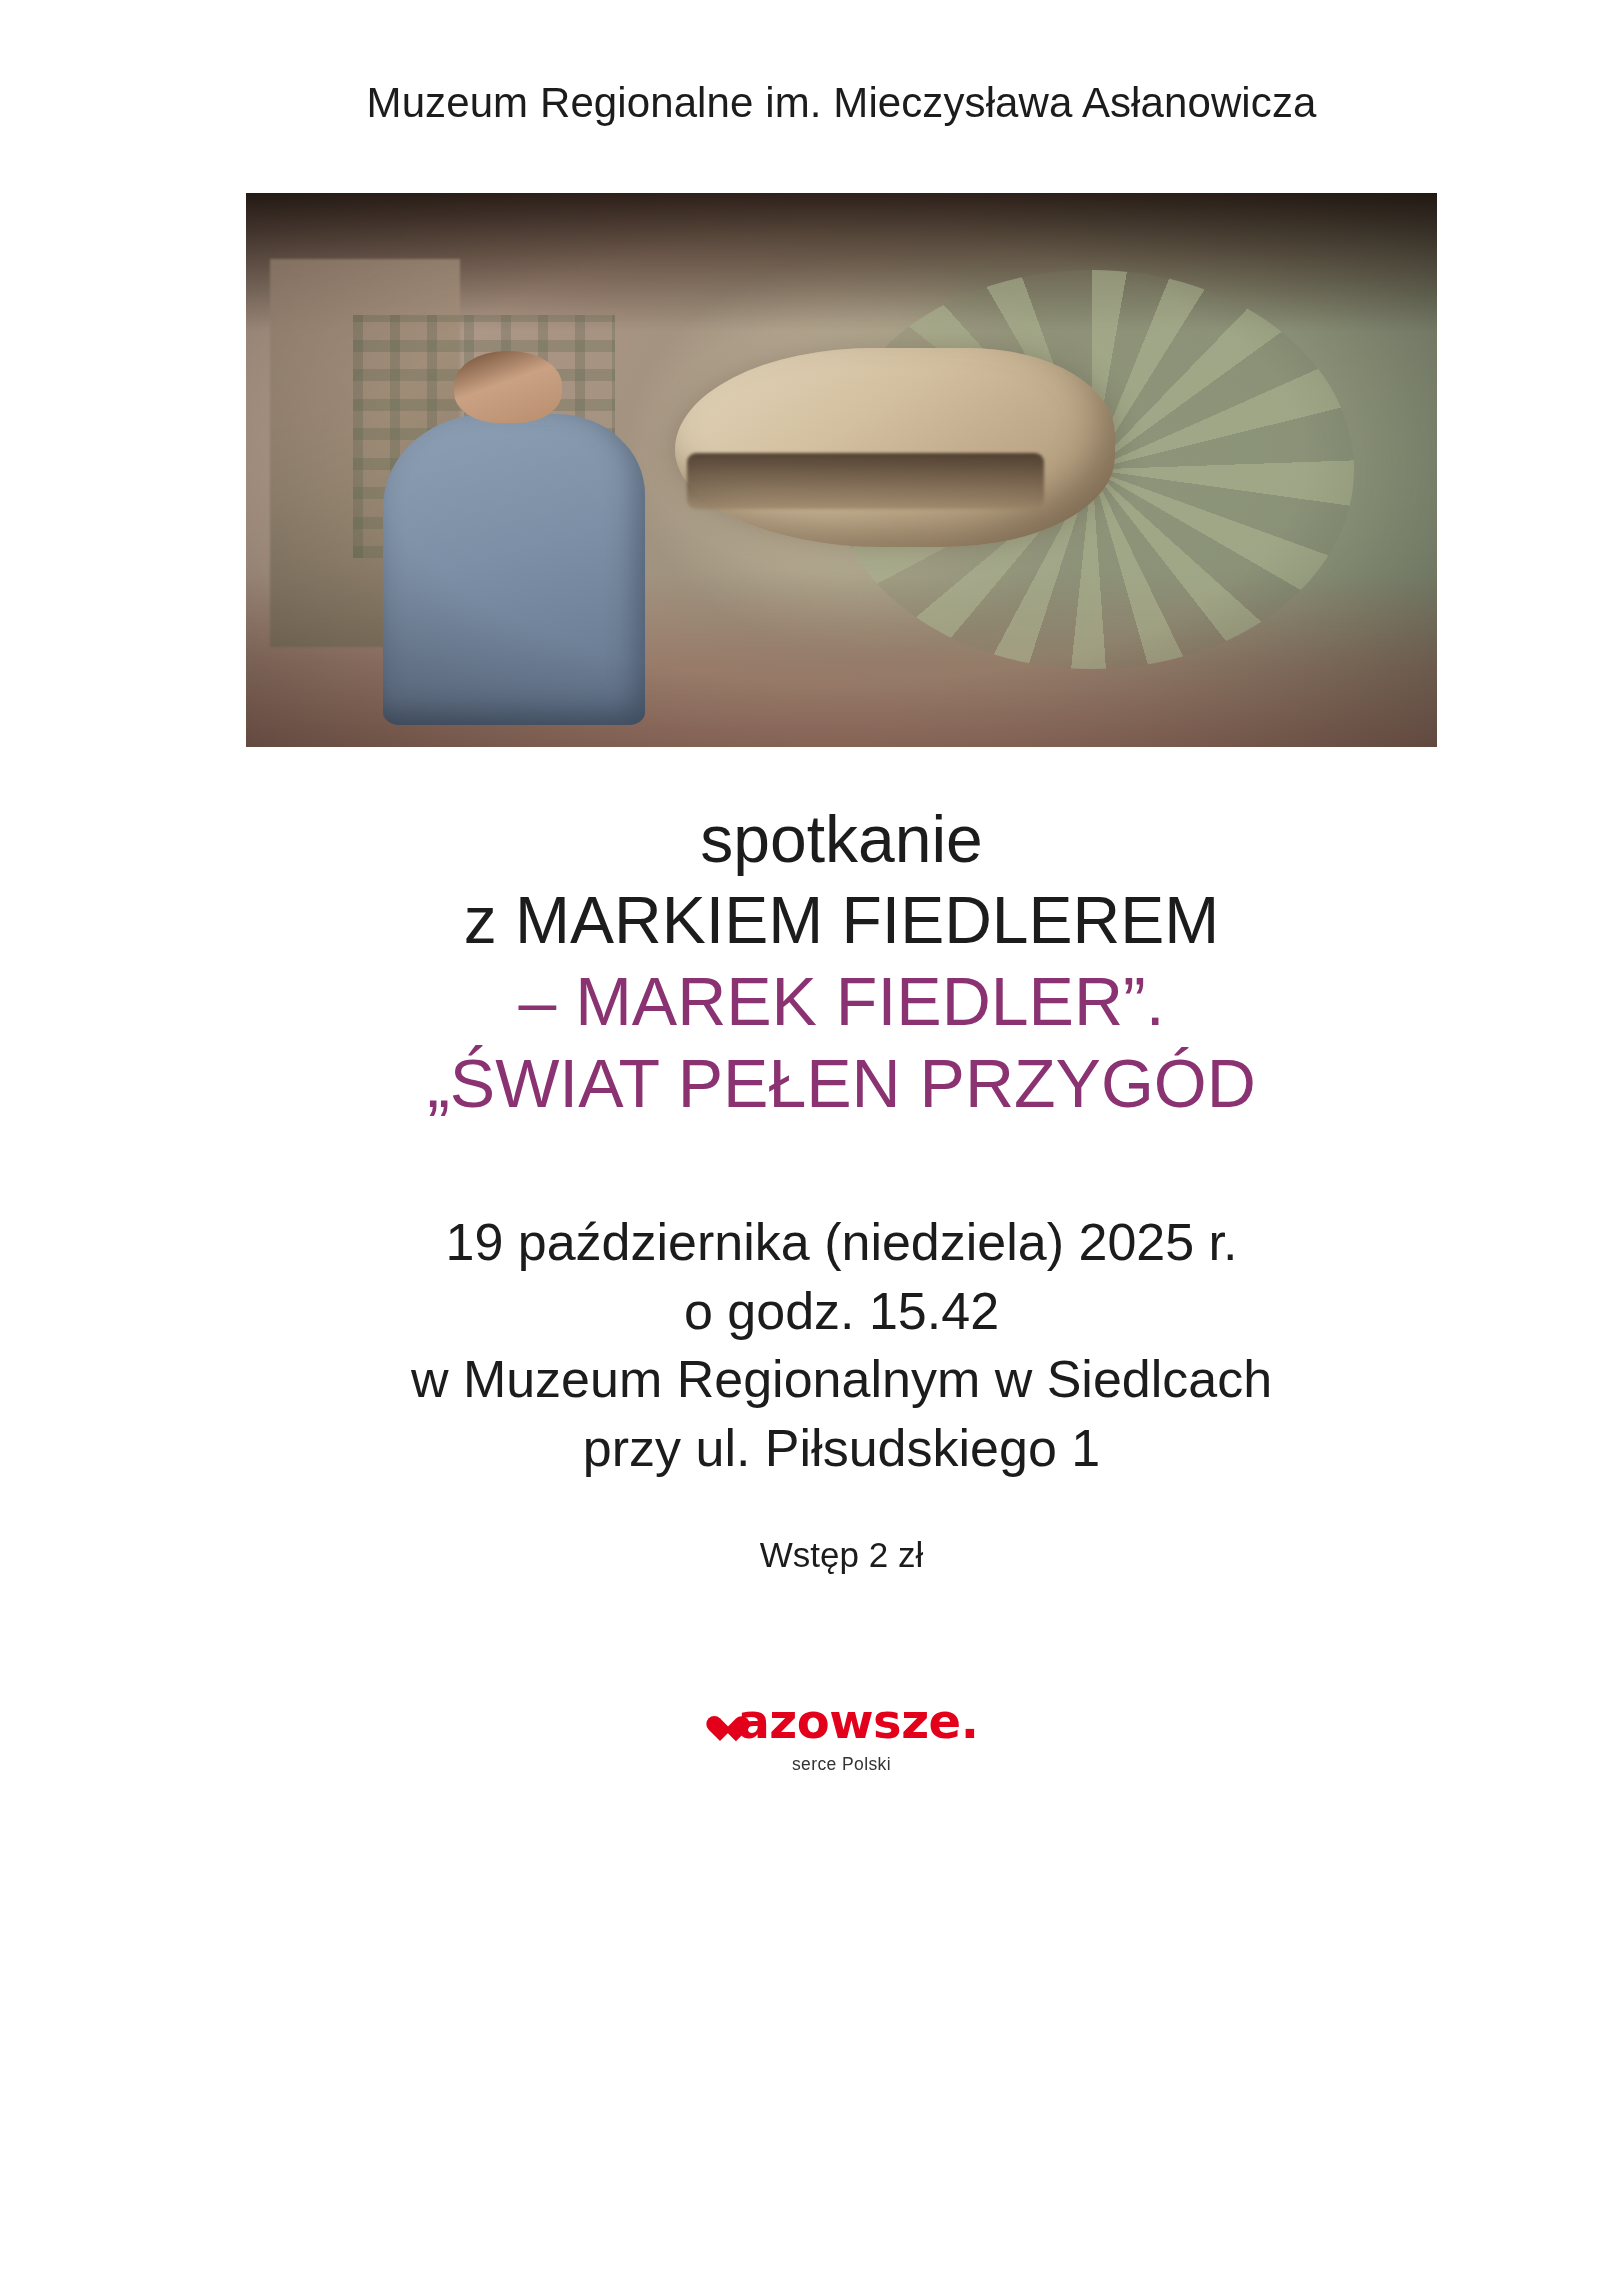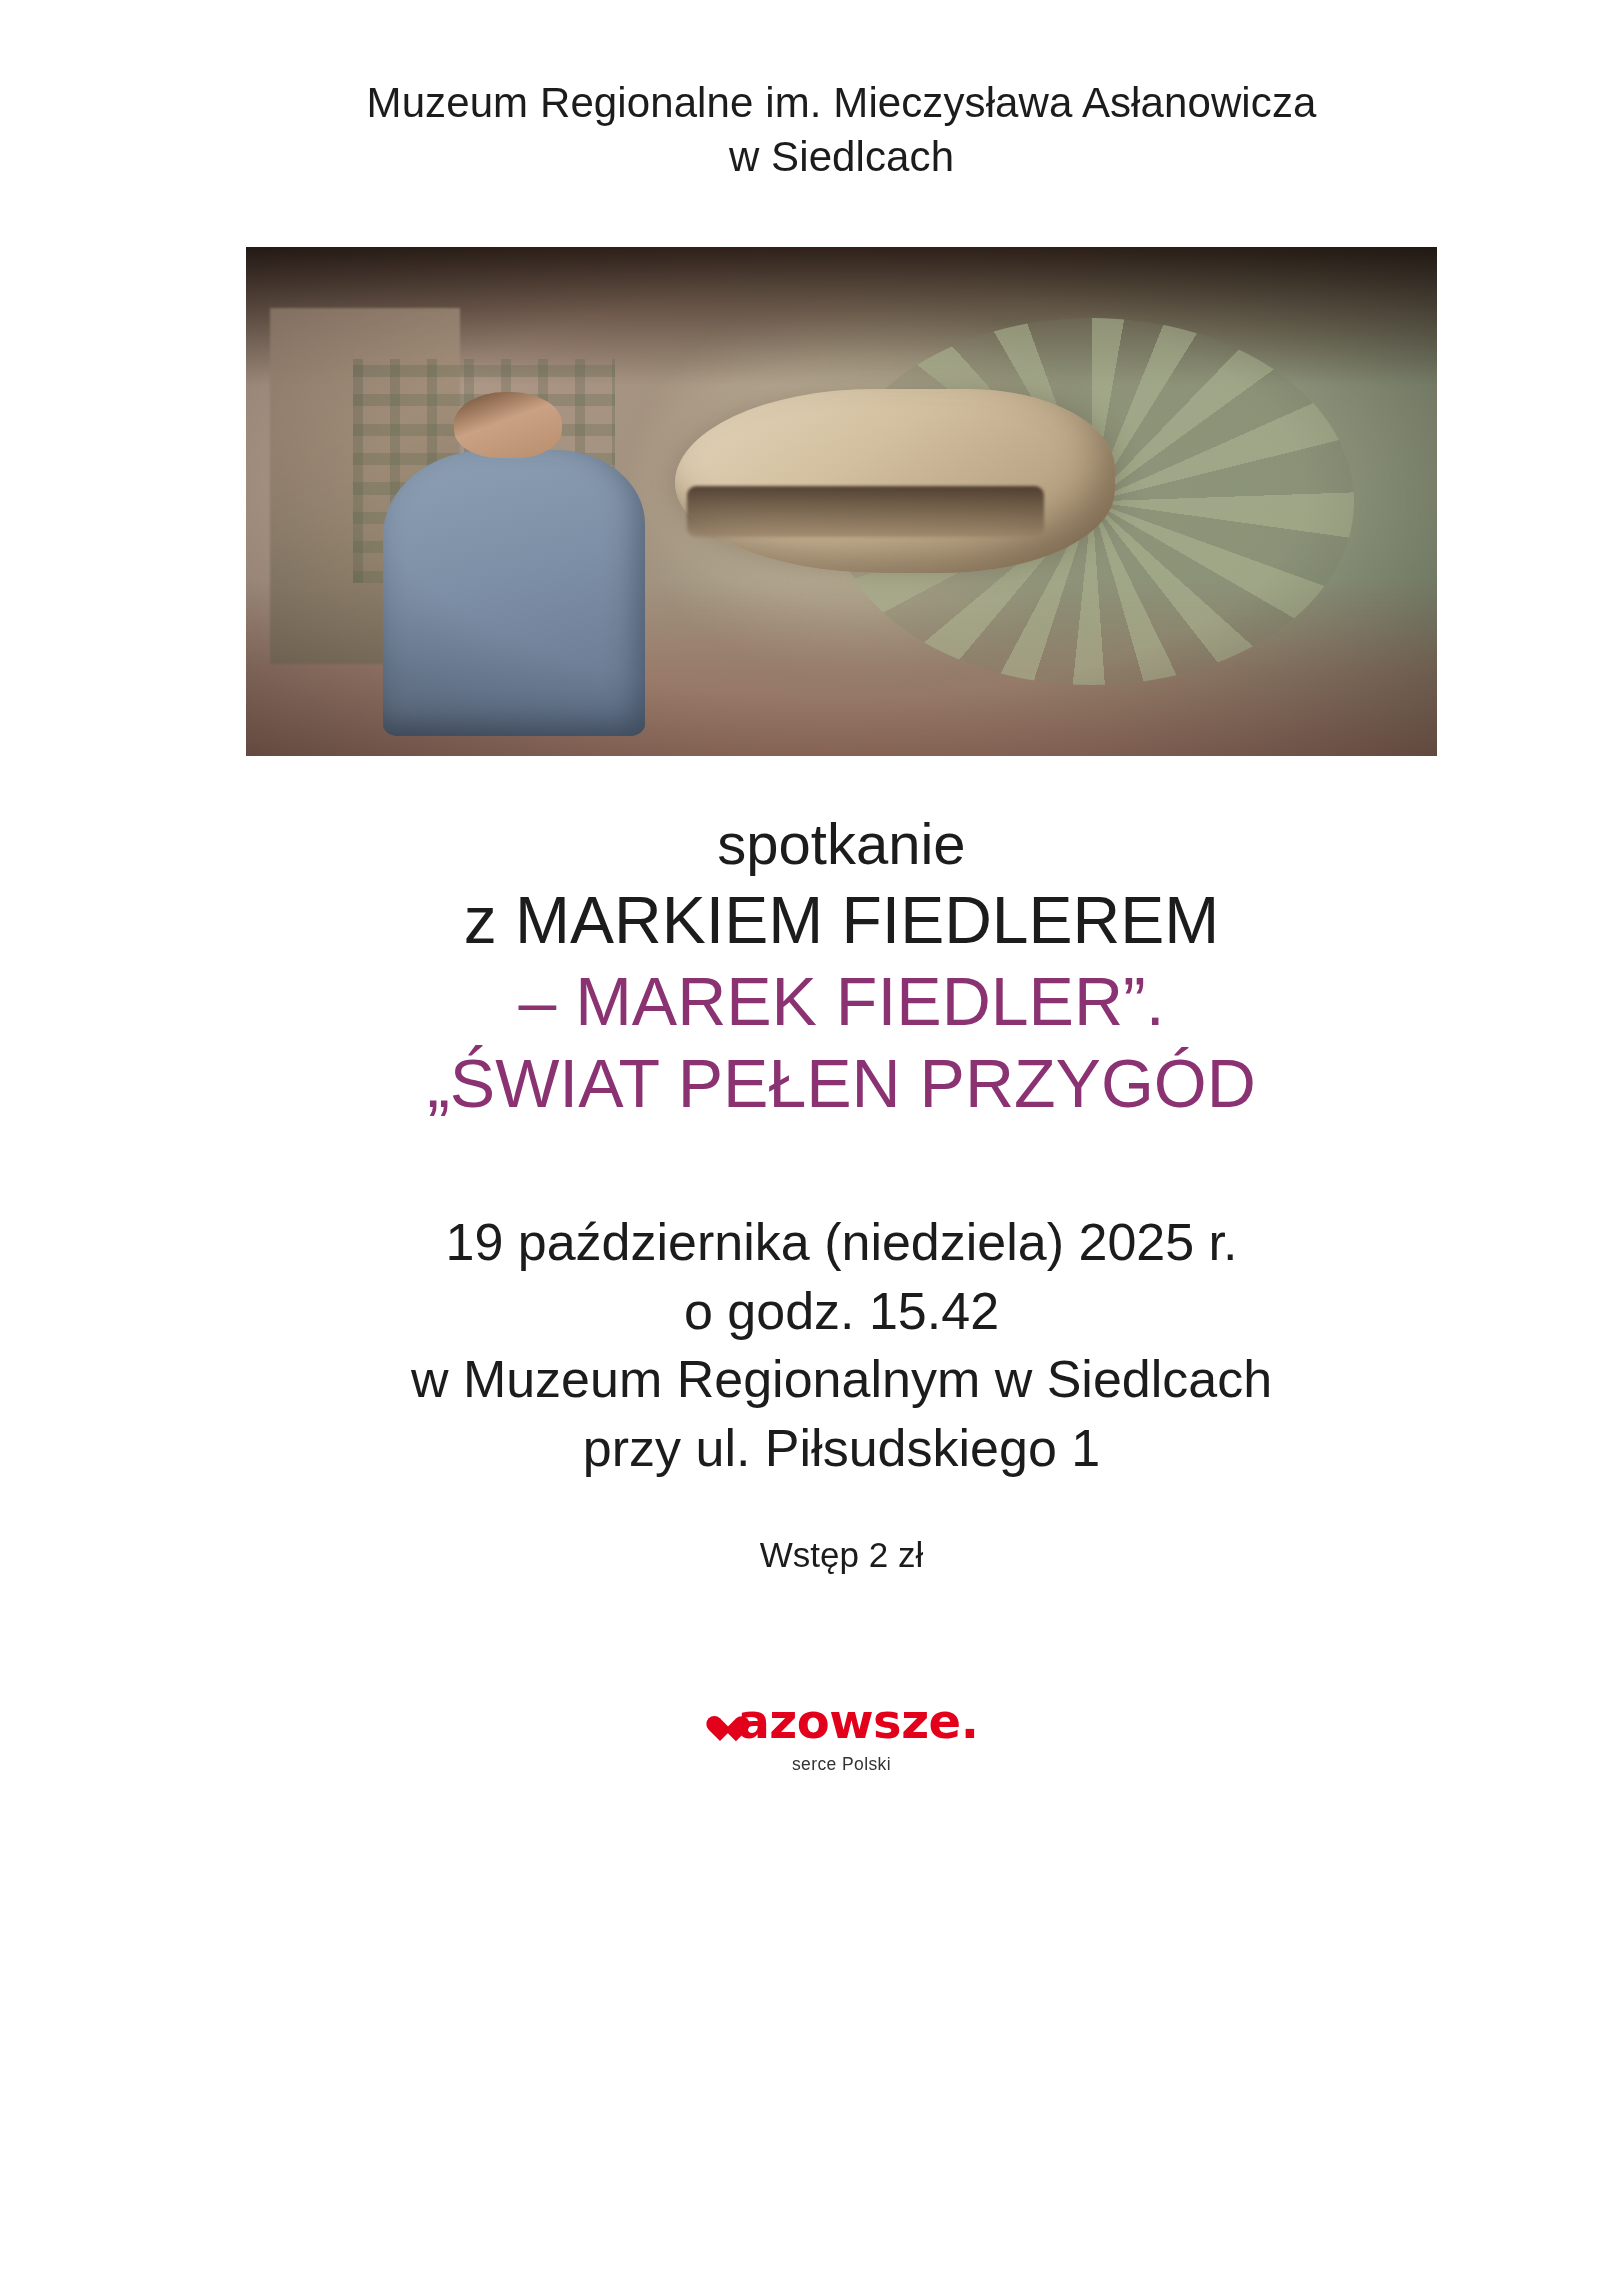--- a/index.html
+++ b/index.html
@@ -159,21 +159,21 @@
     background: radial-gradient(ellipse at 50% 48%, rgba(0,0,0,0) 55%, rgba(0,0,0,0.35) 100%);
   }
 
   
   .titles {
     margin-top: 55px;
     width: 1292px;
     text-align: center;
   }
   .line-spotkanie {
-    font-size: 58px;
+    font-size: 66px;
     line-height: 1.14;
     font-weight: 400;
     color: #1c1c1c;
   }
   .line-guest {
     font-size: 66px;
     line-height: 1.14;
     font-weight: 400;
     color: #1c1c1c;
     margin-top: 5.5px;
@@ -246,21 +246,20 @@
     letter-spacing: 0.4px;
   }
 </style>
 </head>
 <body>
 
 <div class="poster">
 
   <div class="museum-header">
     <div>Muzeum Regionalne im. Mieczysława Asłanowicza</div>
-    <div>w Siedlcach</div>
   </div>
 
   <div class="photo-wrap">
     <div class="photo">
       <div class="pillar-left"></div>
       <div class="relief-blocks"></div>
       <div class="serpent-ring"></div>
       <div class="serpent-head"></div>
       <div class="serpent-jaw"></div>
       <div class="figure-body"></div>

